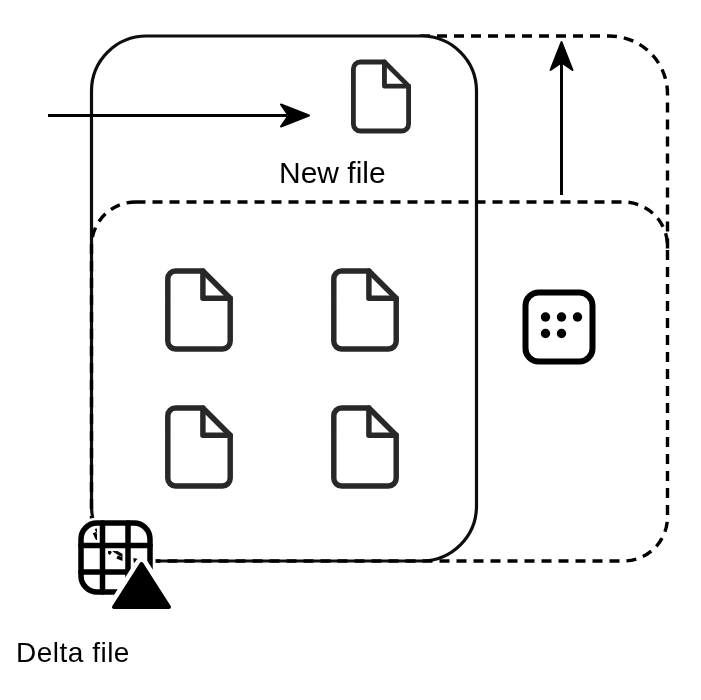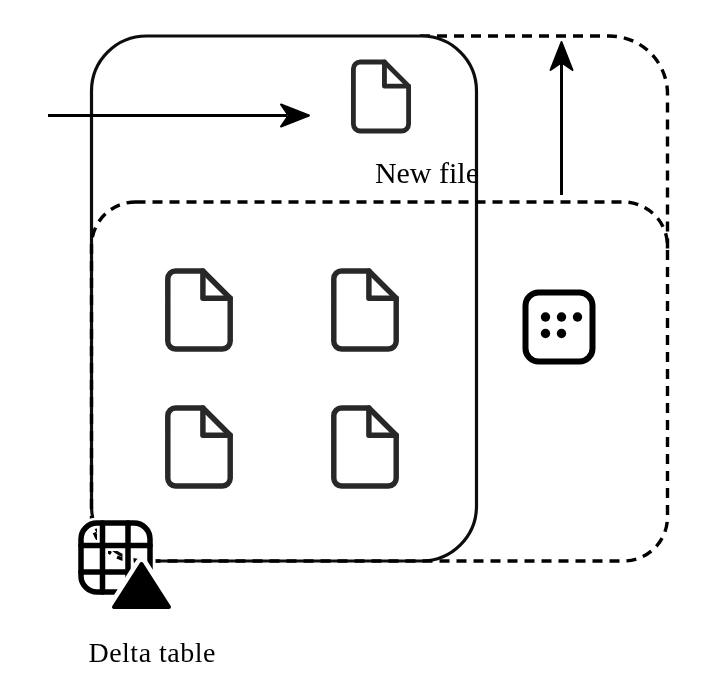--- a/index.html
+++ b/index.html
@@ -21,24 +21,23 @@
   .solidbox {
     fill: #ffffff;
     stroke: #0d0d0d;
     stroke-width: 3.2;
   }
   .arrow-line { stroke: #000000; stroke-width: 3; fill: none; }
   .arrow-head { fill: #000000; stroke: #000000; stroke-width: 2; stroke-linejoin: round; }
   .label {
     position: absolute;
     width: 200px;
-    text-align: right;
+    text-align: left;
     color: #000000;
     white-space: nowrap;
-    font-family: Liberation Serif, serif;
   }
   .label-newfile { left: 279px; top: 156px; font-size: 30px; }
   .label-dataset { left: 467px; top: 391px; font-size: 31px; }
   .label-delta   { left: 16px;  top: 637px; font-size: 28px; letter-spacing: 0.5px; }
 </style>
 </head>
 <body>
 
 <div class="canvas">
 
@@ -100,15 +99,15 @@
         <line x1="81" y1="545.5" x2="150" y2="545.5"></line>
         <line x1="81" y1="572" x2="150" y2="572"></line>
       </g>
 
       <path d="M141.5 564 L114 607 L169 607 Z" fill="#ffffff" stroke="#ffffff" stroke-width="13" stroke-linejoin="round"></path>
       <path d="M141.5 564 L114 607 L169 607 Z" fill="#000000" stroke="#000000" stroke-width="4" stroke-linejoin="round"></path>
     </g>
   </svg>
 
   <div class="label label-newfile">New file</div>
-  <div class="label label-delta">Delta table</div>
+  <div class="label label-delta">Delta file</div>
 
 </div>
 
 </body></html>

